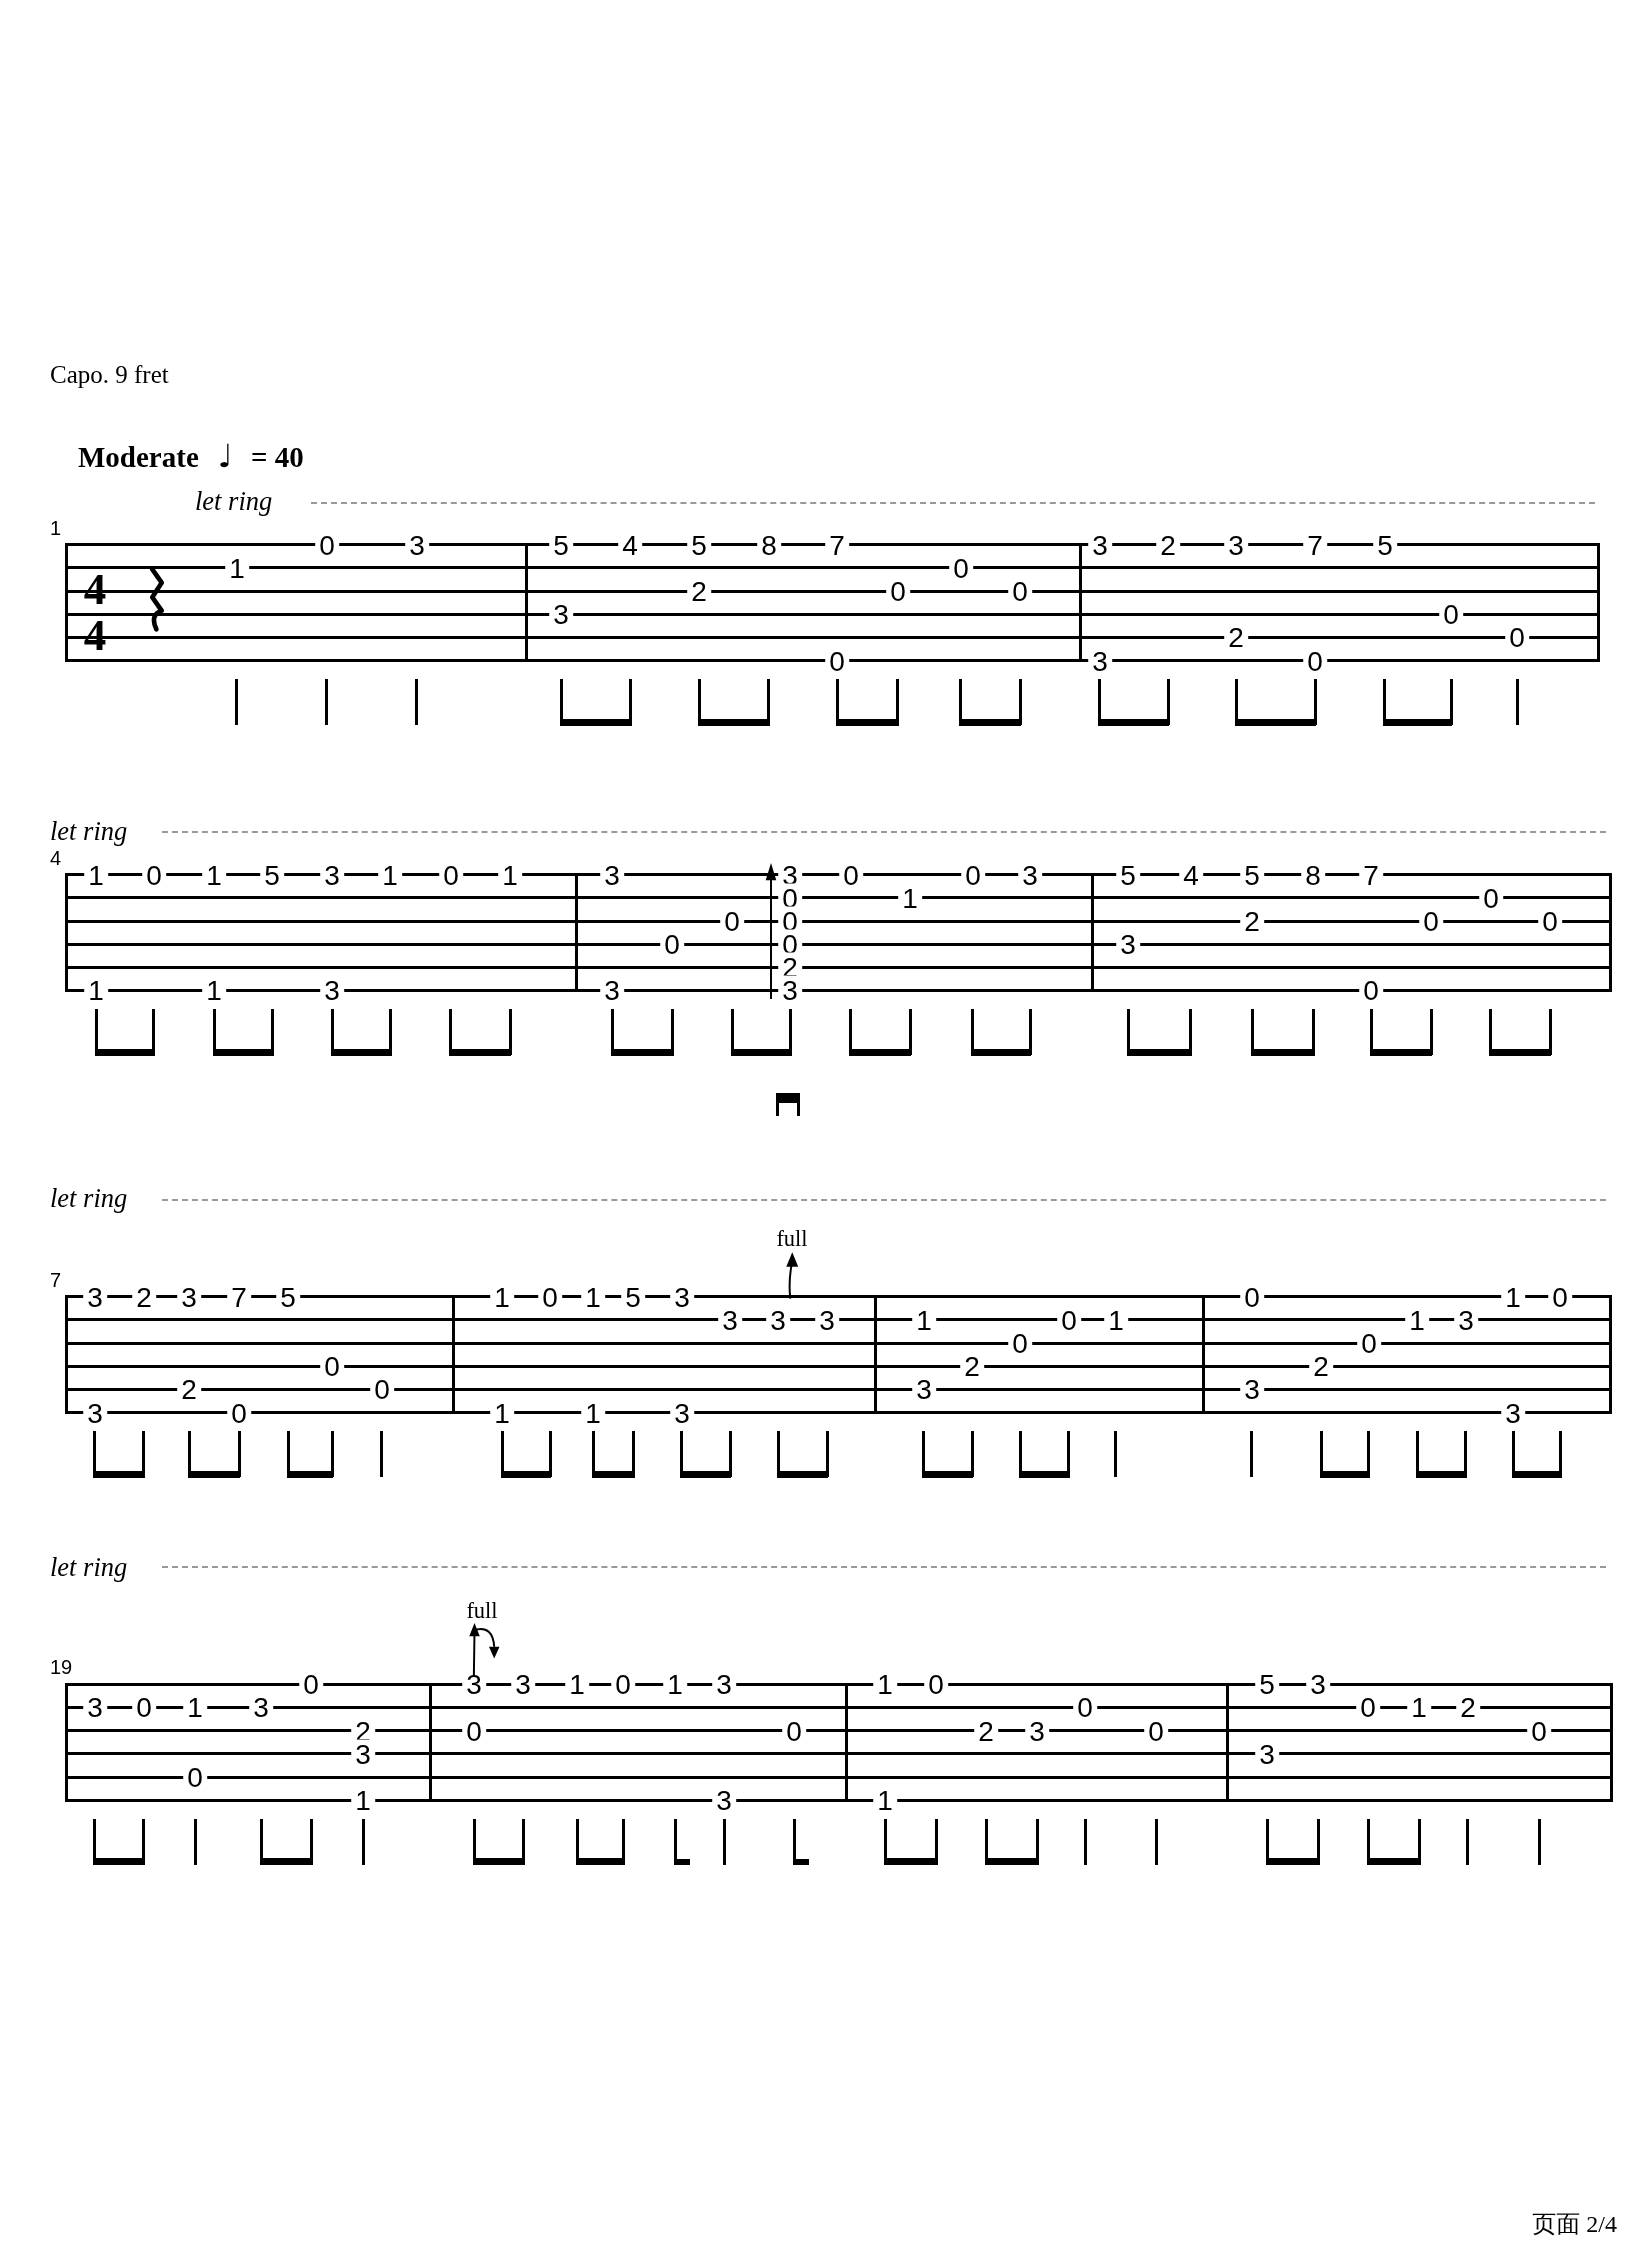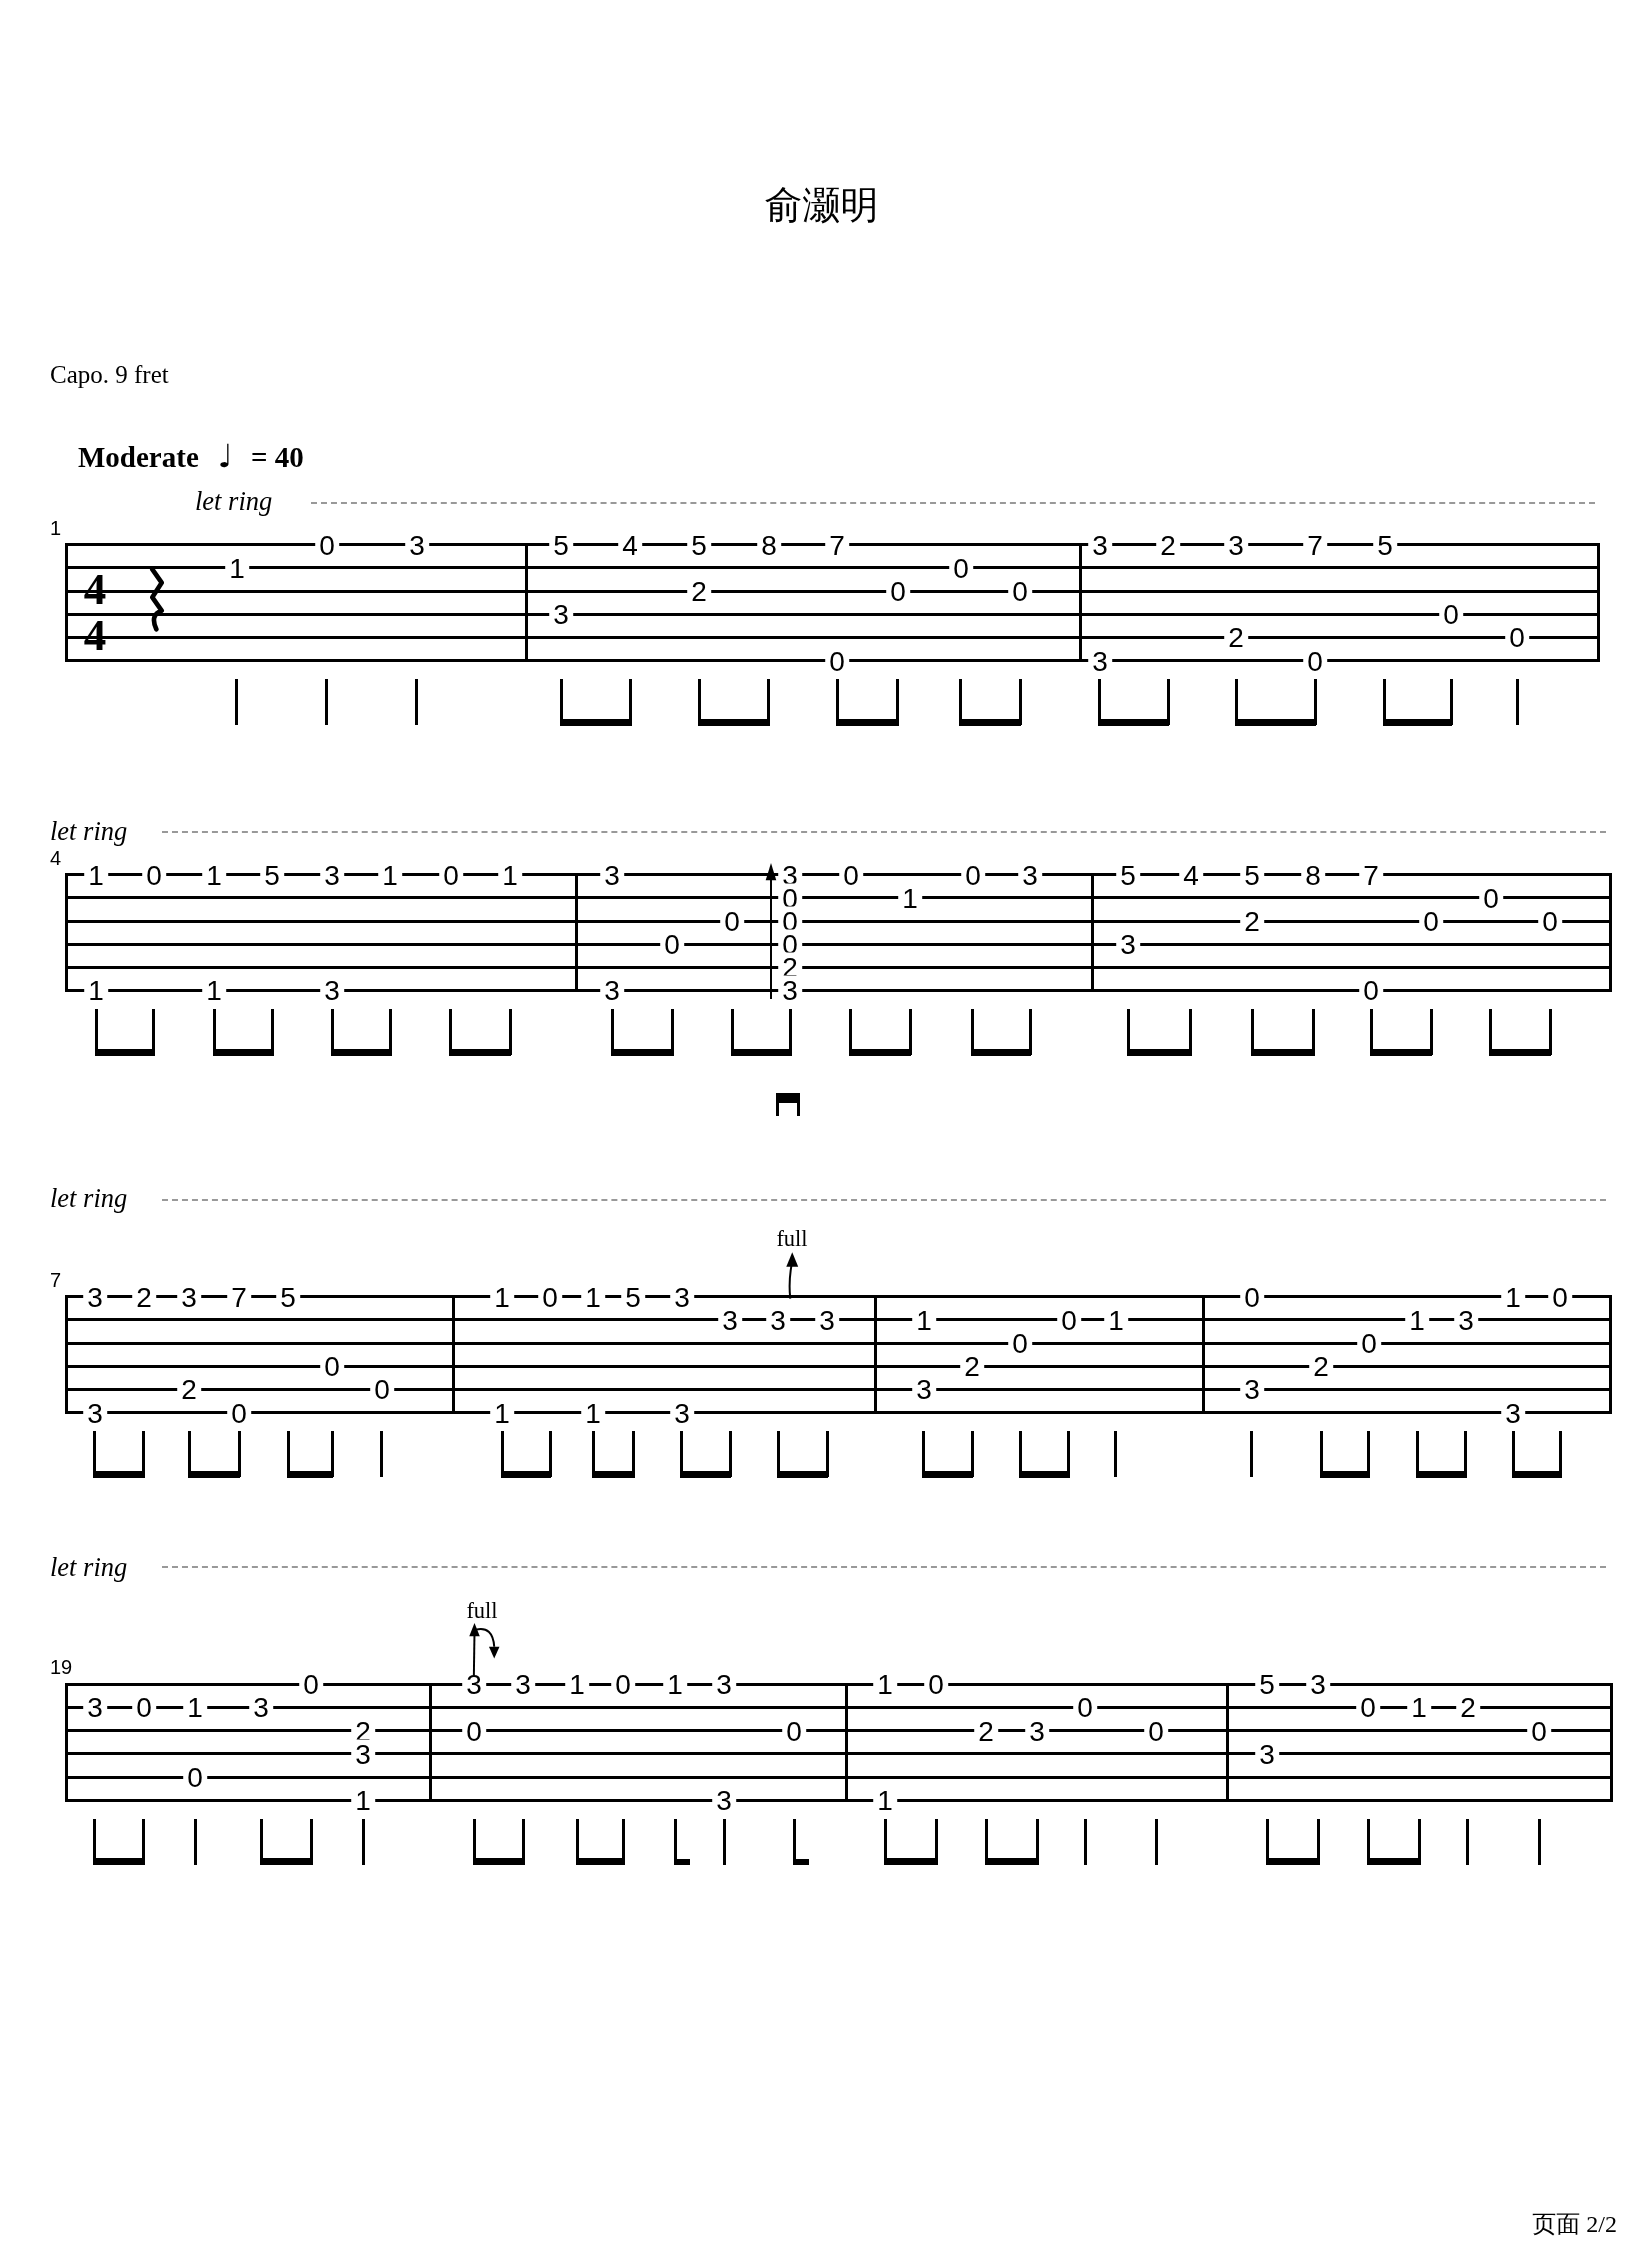--- a/index.html
+++ b/index.html
@@ -37,28 +37,27 @@
   #tempo .note{font-size:32px;font-weight:normal;font-family:"DejaVu Sans",sans-serif;}
   #footer{
     left:1458px;top:2208px;width:159px;
     text-align:right;font-size:24px;
   }
 </style>
 </head>
 <body>
 
 <div id="sheet">
-  <div id="artist" class="abs">俞灏明</div>
   <div id="capo" class="abs">Capo. 9 fret</div>
   <div id="tempo" class="abs">
     <span>Moderate</span>
     <span class="note">♩</span>
     <span>= 40</span>
   </div>
-  <div id="footer" class="abs">页面 2/2</div>
+  <div id="footer" class="abs">页面 2/4</div>
 <div style="position: absolute; left: 195px; top: 486px; font-size: 26.5px; font-style: italic; font-family: &quot;Liberation Serif&quot;, serif;">let ring</div>
     <div style="position: absolute; left: 311px; top: 502px; width: 1284px; height: 0px; border-top: 2px dashed rgb(153, 153, 153);"></div>
     <div style="position: absolute; left: 50px; top: 517px; font-size: 20px; font-family: &quot;Liberation Sans&quot;, sans-serif;">1</div>
     <div style="position: absolute; left: 66px; top: 543px; width: 1532px; height: 2.7px; background: rgb(0, 0, 0);"></div>
     <div style="position: absolute; left: 66px; top: 566px; width: 1532px; height: 2.7px; background: rgb(0, 0, 0);"></div>
     <div style="position: absolute; left: 66px; top: 590px; width: 1532px; height: 2.7px; background: rgb(0, 0, 0);"></div>
     <div style="position: absolute; left: 66px; top: 613px; width: 1532px; height: 2.7px; background: rgb(0, 0, 0);"></div>
     <div style="position: absolute; left: 66px; top: 636px; width: 1532px; height: 2.7px; background: rgb(0, 0, 0);"></div>
     <div style="position: absolute; left: 66px; top: 659px; width: 1532px; height: 2.7px; background: rgb(0, 0, 0);"></div>
     <div style="position: absolute; left: 65px; top: 543px; width: 3.3px; height: 119px; background: rgb(0, 0, 0);"></div>

